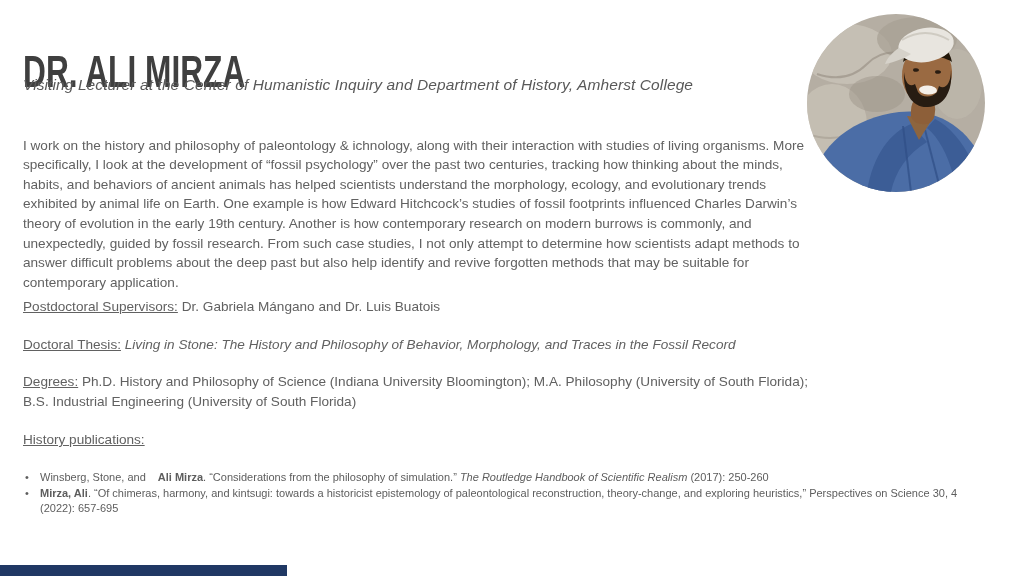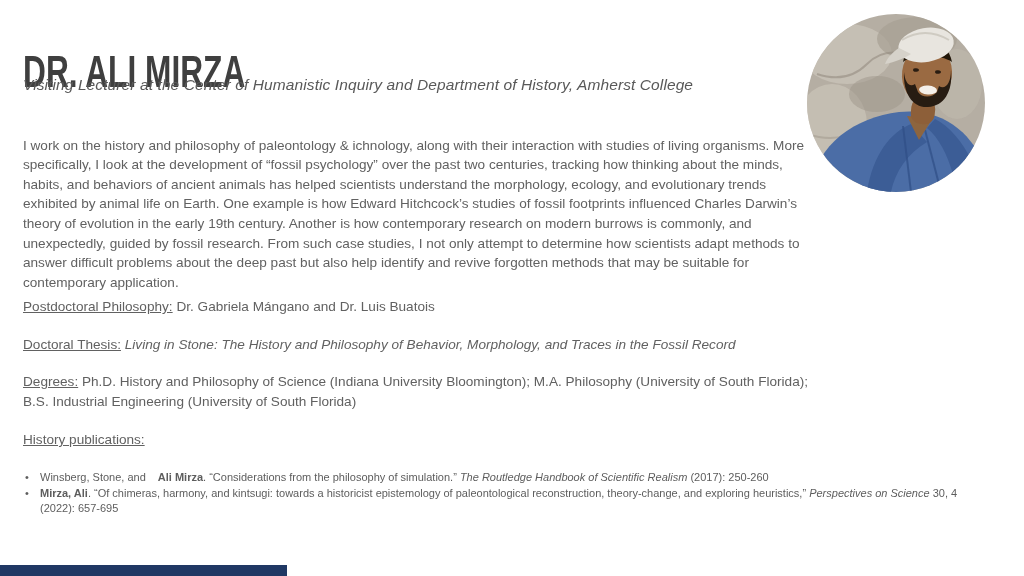--- a/index.html
+++ b/index.html
@@ -70,39 +70,39 @@
 
 <div class="slide">
 
   <h1 class="title">DR. ALI MIRZA</h1>
 
   <div class="subtitle">Visiting Lecturer at the Center of Humanistic Inquiry and Department of History, Amherst College</div>
 
   <p class="bio">I work on the history and philosophy of paleontology &amp; ichnology, along with their interaction with studies of living organisms. More specifically, I look at the development of “fossil psychology” over the past two centuries, tracking how thinking about the minds, habits, and behaviors of ancient animals has helped scientists understand the morphology, ecology, and evolutionary trends exhibited by animal life on Earth. One example is how Edward Hitchcock’s studies of fossil footprints influenced Charles Darwin’s theory of evolution in the early 19th century. Another is how contemporary research on modern burrows is commonly, and unexpectedly, guided by fossil research. From such case studies, I not only attempt to determine how scientists adapt methods to answer difficult problems about the deep past but also help identify and revive forgotten methods that may be suitable for contemporary application.</p>
 
   <div class="section-line sec-postdoc">
-    <span class="label">Postdoctoral Philosophy:</span>
+    <span class="label">Postdoctoral Supervisors:</span>
     <span>Dr. Gabriela Mángano and Dr. Luis Buatois</span>
   </div>
 
   <div class="section-line sec-thesis">
     <span class="label">Doctoral Thesis:</span>
     <span class="italic">Living in Stone: The History and Philosophy of Behavior, Morphology, and Traces in the Fossil Record</span>
   </div>
 
   <div class="section-line sec-degrees">
     <span class="label">Degrees:</span>
     <span>Ph.D. History and Philosophy of Science (Indiana University Bloomington); M.A. Philosophy (University of South Florida); B.S. Industrial Engineering (University of South Florida)</span>
   </div>
 
   <div class="pub-heading">History publications:</div>
 
   <ul class="pubs">
     <li><span>Winsberg, Stone, and </span><span style="font-weight: 700; margin-left: 9px;">Ali Mirza</span><span>. “Considerations from the philosophy of simulation.” </span><span style="font-style: italic;">The Routledge Handbook of Scientific Realism</span><span> (2017): 250-260</span></li>
-    <li><span style="font-weight: 700;">Mirza, Ali</span><span>. “Of chimeras, harmony, and kintsugi:  towards a historicist epistemology of paleontological reconstruction, theory-change, and exploring heuristics,” </span><span style="font-style: italic;">Perspectives on Science</span><span> 30, 4 (2022): 657-695</span></li>
+    <li><span style="font-weight: 700;">Mirza, Ali</span><span>. “Of chimeras, harmony, and kintsugi:  towards a historicist epistemology of paleontological reconstruction, theory-change, and exploring heuristics,” </span><span style="">Perspectives on Science</span><span> 30, 4 (2022): 657-695</span></li>
   </ul>
 
   <div class="photo-wrap">
     <svg width="178" height="178" viewBox="0 0 178 178">
       <defs>
         <clipPath id="circleClip">
             <circle cx="89" cy="89" r="89"></circle>
           </clipPath>
       </defs>
       <g clip-path="url(#circleClip)">

